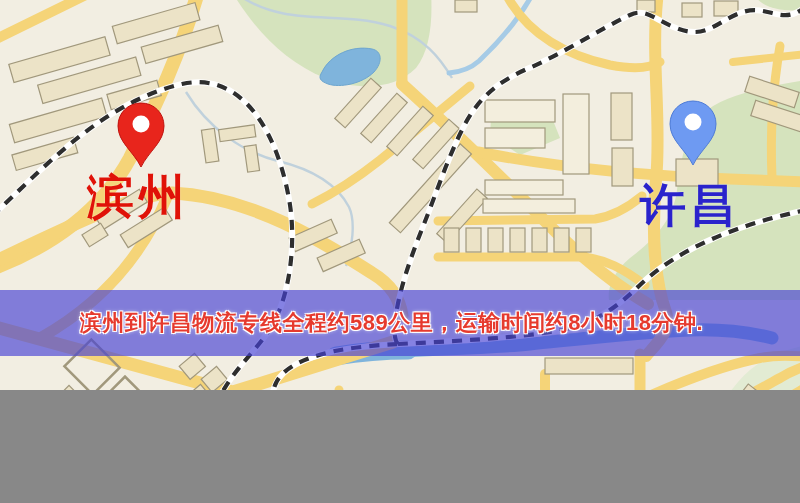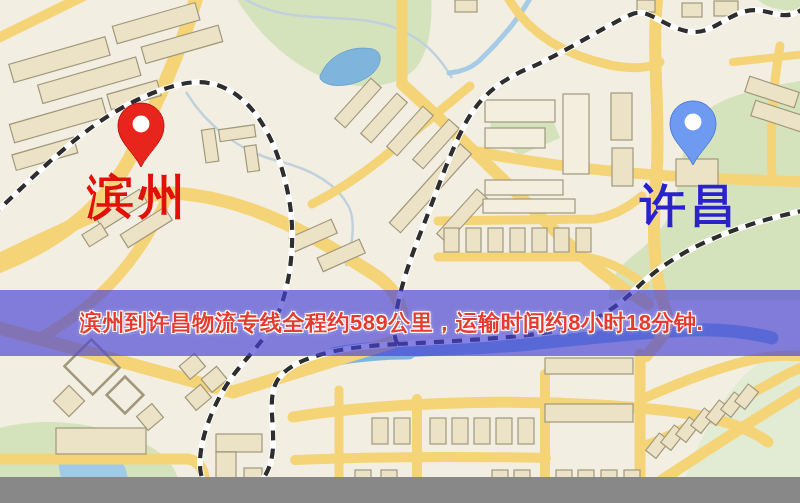--- a/index.html
+++ b/index.html
@@ -1,16 +1,16 @@
 <!DOCTYPE html>
 <html><head>
 <meta charset="utf-8">
 <style>
   html,body{margin:0;padding:0;background:#888;}
-  .stage{position:relative;width:800px;height:477px;overflow:hidden;
+  .stage{position:relative;width:800px;height:390px;overflow:hidden;
          font-family:"Liberation Sans","DejaVu Sans",sans-serif;background:#f2eee2;}
   .stage svg{position:absolute;left:0;top:0;}
   .city-label{position:absolute;width:180px;text-align:center;
     font-family:"Liberation Serif","DejaVu Serif",serif;font-weight:700;
     font-size:47px;line-height:50px;letter-spacing:4px;
     text-shadow:0 0 2px rgba(255,255,255,.35);pointer-events:none;}
   #origin-label{left:48px;top:172px;}
   #dest-label{left:600px;top:173px;font-size:46px;margin-top:8px;}
   .banner{position:absolute;left:0;top:290px;width:800px;height:66px;
     display:flex;align-items:center;box-sizing:border-box;padding-left:44px;}

